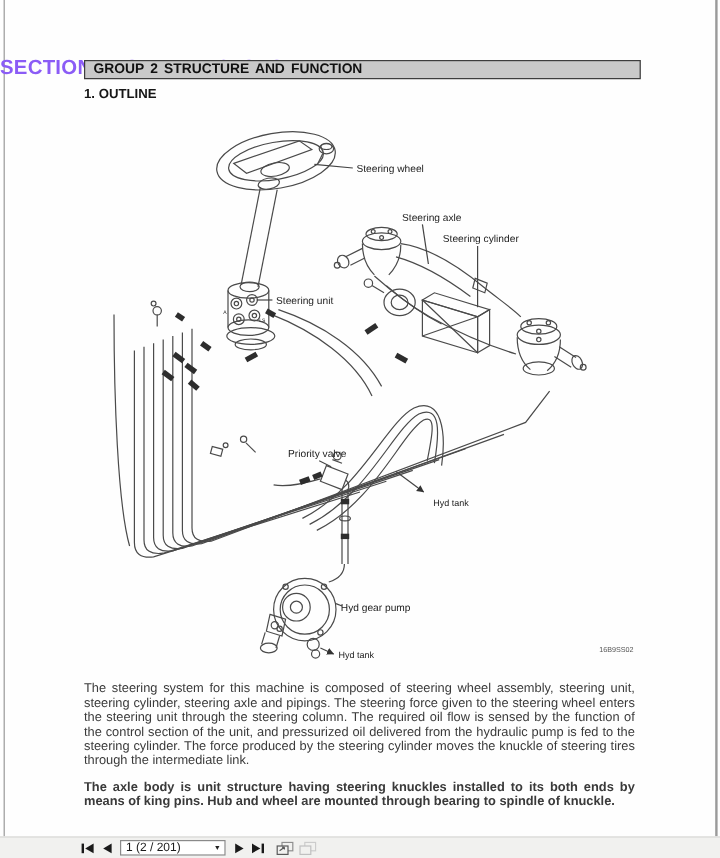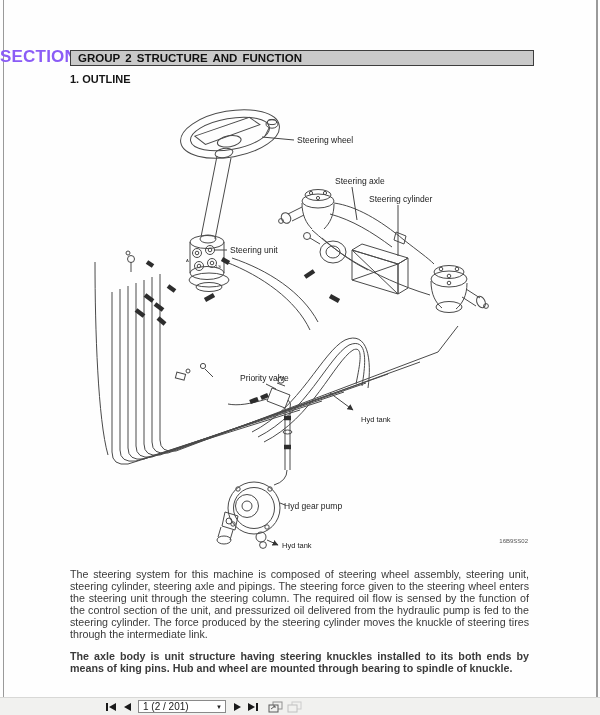--- a/index.html
+++ b/index.html
@@ -16,21 +16,21 @@
        font-size:11.5px;font-weight:bold;color:#111;line-height:14px;
        padding-left:7px;word-spacing:2px;}
   .outline-heading{position:absolute;left:70px;top:73px;font-size:11px;font-weight:bold;color:#161616;}
   .diagram{position:absolute;left:60px;top:95px;}
   .para{position:absolute;left:70px;width:459px;font-size:10.7px;line-height:12px;
        color:#3a3a3a;text-align:justify;margin:0;}
   .para1{top:568px;}
   .para2{top:650px;font-weight:bold;}
   .toolbar{position:absolute;left:0;bottom:0;width:600px;height:18px;
        background:var(--toolbar_bg,#f1f1ef);border-top:1px solid #d8d8d6;
-       display:flex;align-items:center;padding-left:105px;box-sizing:border-box;}
+       display:flex;align-items:center;padding-left:67px;box-sizing:border-box;}
   .tb-btn{display:flex;align-items:center;justify-content:center;cursor:default;}
   .tb-btn svg{display:block;}
   .combo{width:88px;height:13px;background:#fff;border:1px solid #8a8a8a;
        display:flex;align-items:center;justify-content:space-between;
        font-size:10px;color:#1a1a1a;padding:0 3px 0 4px;box-sizing:border-box;}
   .combo .arrow{font-size:6px;color:#222;line-height:1;}
   .g6{margin-left:6px;} .g5{margin-left:5px;} .g7{margin-left:7px;} .g9{margin-left:9px;} .g4{margin-left:4px;}
   text{font-family:"Liberation Sans","DejaVu Sans",sans-serif;}
 </style>
 </head>

